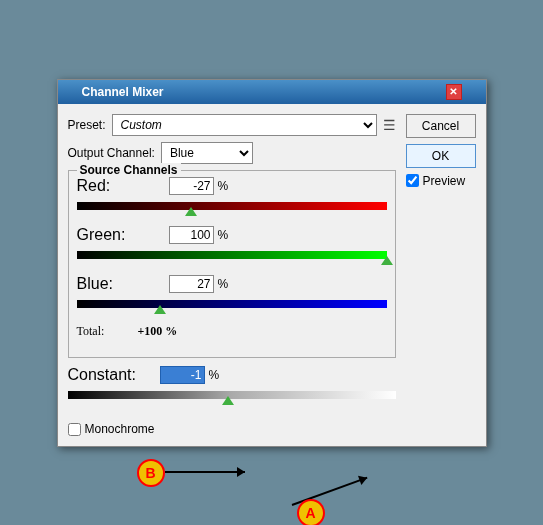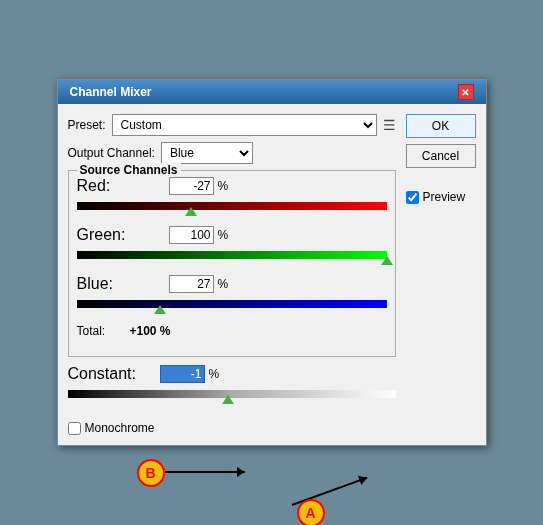--- a/index.html
+++ b/index.html
@@ -16,21 +16,21 @@
     .dialog {
       background: #f0f0f0;
       border: 1px solid #888;
       box-shadow: 2px 2px 8px rgba(0,0,0,0.5);
       width: 430px;
       padding: 0;
     }
     .title-bar {
       background: linear-gradient(to bottom, #4a90c8, #2060a0);
       color: white;
-      padding: 4px 12px;
+      padding: 4px 24px;
       display: flex;
       justify-content: space-between;
       align-items: center;
       font-size: 12px;
       font-weight: bold;
       gap: 20px;
     }
     .title-bar-close {
       background: #e04040;
       color: white;
@@ -68,20 +68,21 @@
       font-size: 12px;
       color: #000;
     }
     .preset-select {
       flex: 1;
       height: 22px;
       font-size: 12px;
       border: 1px solid #888;
       background: white;
       padding: 0 4px;
+      font-style: italic;
     }
     .channel-select {
       width: 92px;
       height: 22px;
       font-size: 12px;
       border: 1px solid #888;
       background: white;
       padding: 0 4px;
     }
     .preset-icon {
@@ -167,29 +168,30 @@
       top: 9px;
       transform: translateX(-50%);
       cursor: pointer;
     }
     .total-row {
       display: flex;
       align-items: center;
       gap: 4px;
       margin-top: 4px;
       margin-bottom: 10px;
+      font-family: Liberation Serif, serif;
     }
     .total-label {
       font-size: 12px;
       width: 45px;
     }
     .total-value {
       font-size: 12px;
       font-weight: bold;
-      margin-left: 4px;
+      margin-left: 12px;
     }
     .constant-section {
       margin-bottom: 8px;
     }
     .constant-header {
       display: flex;
       align-items: center;
       gap: 4px;
       margin-bottom: 3px;
     }
@@ -209,21 +211,20 @@
       color: #000;
     }
     .btn-cancel {
       background: #f0f0f0;
       color: #000;
     }
     .preview-row {
       display: flex;
       align-items: center;
       gap: 4px;
-      margin-top: 16px;
     }
     .checkbox {
       width: 13px;
       height: 13px;
       cursor: pointer;
     }
     .monochrome-row {
       display: flex;
       align-items: flex-end;
       gap: 4px;
@@ -400,22 +401,22 @@
         </div>
 
         <div class="monochrome-row">
           <input type="checkbox" class="checkbox" style="">
           <span class="label">Monochrome</span>
         </div>
 
       </div>
 
       <div class="right-panel">
+        <button class="btn btn-cancel">Cancel</button>
         <button class="btn btn-ok">OK</button>
-        <button class="btn btn-cancel">Cancel</button>
         <div class="preview-row">
           <input type="checkbox" class="checkbox" checked="" style="">
           <span>Preview</span>
         </div>
       </div>
     </div>
   </div>
 
   <div class="annotation-b">B</div>
   <div class="arrow-b"></div>

